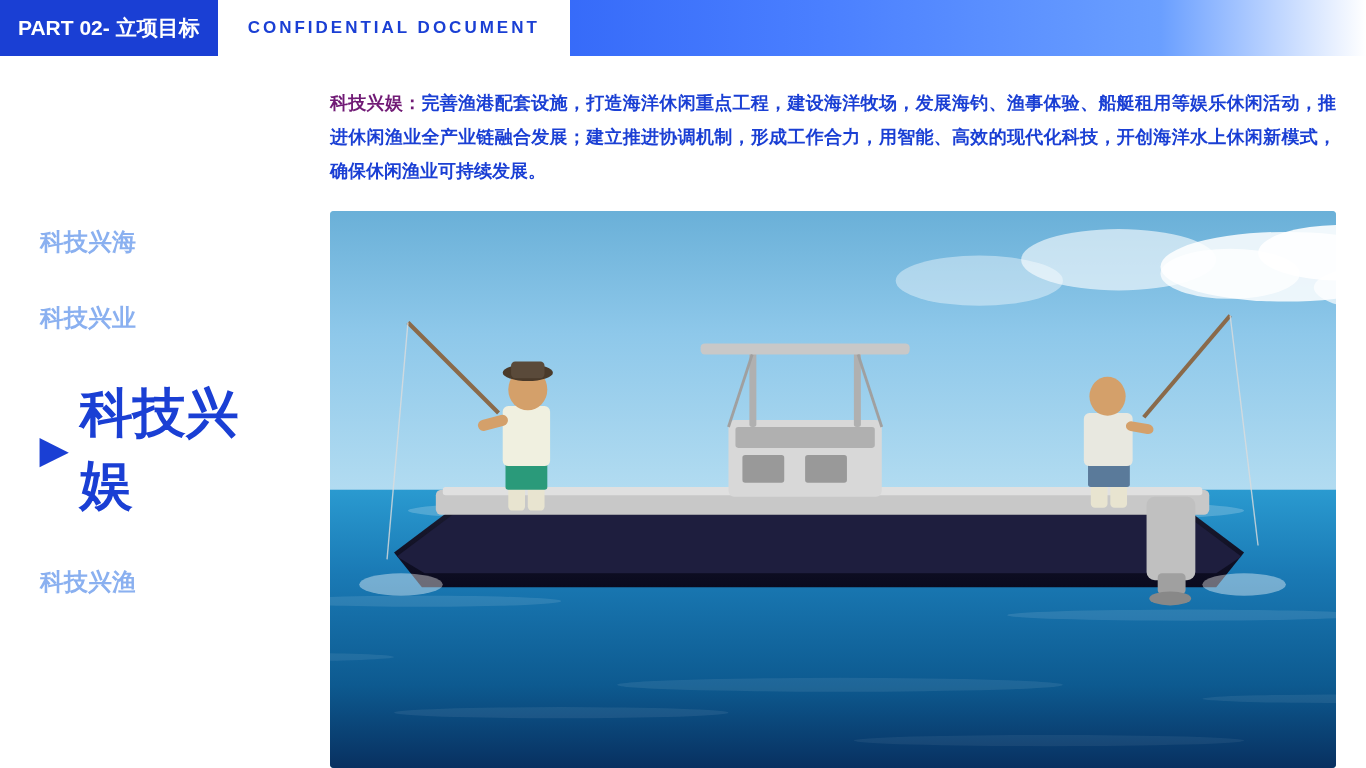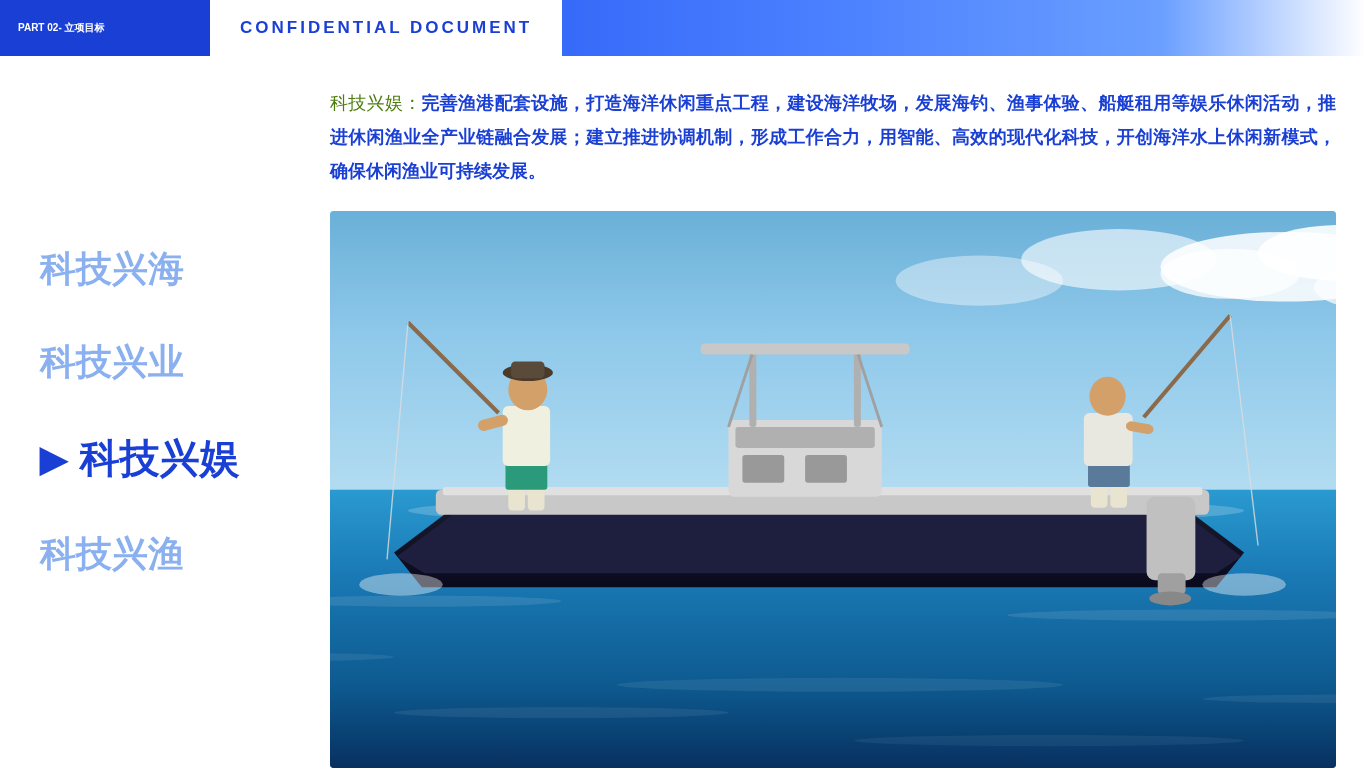--- a/index.html
+++ b/index.html
@@ -17,21 +17,21 @@
       display: flex;
       align-items: stretch;
       height: 56px;
       background: linear-gradient(90deg, #1a3fd4 0%, #2a5ef5 30%, #4a7fff 60%, #6a9fff 85%, #ffffff 100%);
       position: relative;
     }
 
     .header-part-label {
       background: #1a3fd4;
       color: #ffffff;
-      font-size: 10px;
+      font-size: 21px;
       font-weight: bold;
       padding: 0 18px;
       display: flex;
       align-items: center;
       white-space: nowrap;
       min-width: 210px;
     }
 
     .header-title {
       flex: 1;
@@ -76,34 +76,34 @@
       gap: 0;
     }
 
     .sidebar-item {
       padding: 22px 0;
       cursor: pointer;
       width: 100%;
     }
 
     .sidebar-item-label {
-      font-size: 36px;
+      font-size: 24px;
       font-weight: bold;
       color: #8ab0f0;
     }
 
     .sidebar-item.active {
       display: flex;
       align-items: center;
       gap: 12px;
     }
 
     .sidebar-item.active .sidebar-item-label {
       color: #1a3fd4;
-      font-size: 40px;
+      font-size: 53px;
     }
 
     .active-arrow {
       color: #1a3fd4;
       font-size: 36px;
       font-weight: bold;
     }
 
     
     .content-area {
@@ -117,22 +117,22 @@
     .content-text {
       color: #1a3fd4;
       font-size: 18px;
       line-height: 1.9;
       font-weight: bold;
       margin-bottom: 22px;
       text-align: justify;
     }
 
     .content-text .keyword {
-      color: #4d7c0f;
-      font-weight: normal;
+      color: #701a75;
+      font-weight: bold;
     }
 
     .image-placeholder {
       flex: 1;
       border-radius: 4px;
       overflow: hidden;
       position: relative;
       background: linear-gradient(180deg, #87ceeb 0%, #b0d8f0 20%, #6ab8e8 40%, #1a7ab5 60%, #0d5a8a 75%, #1a6a9a 85%, #2a7aaa 100%);
       min-height: 320px;
     }

